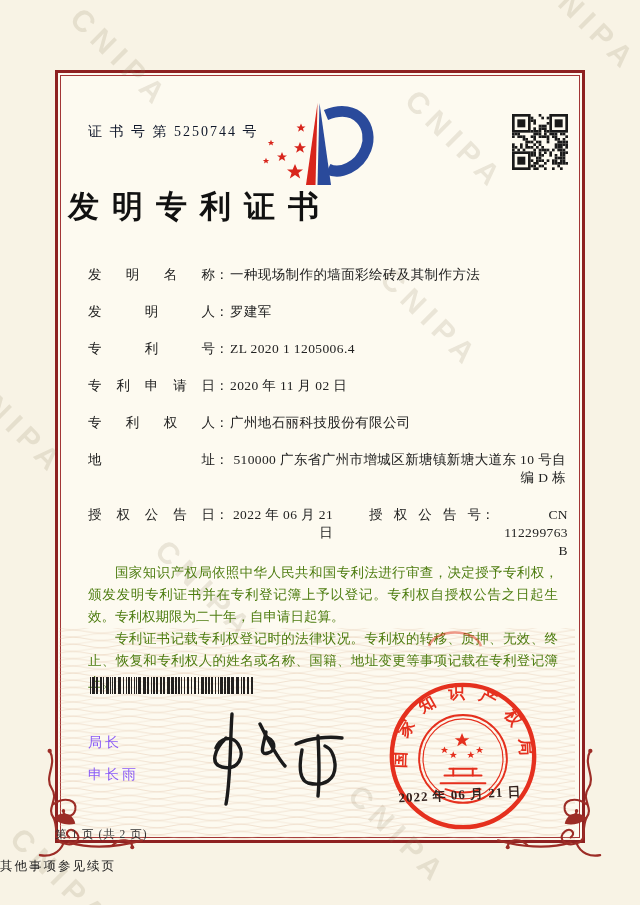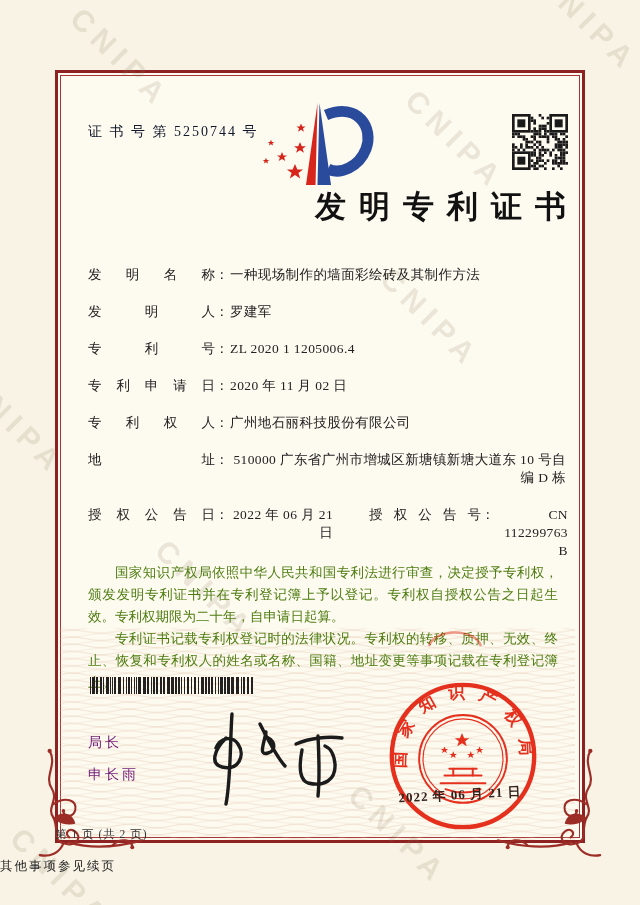--- a/index.html
+++ b/index.html
@@ -23,41 +23,41 @@
   .wm7{left:398px;top:835px;} .wm8{left:588px;top:22px;}
 
   .flourish{position:absolute;z-index:4;}
   .flourish.left{left:30px;top:745px;}
   .flourish.right{left:492px;top:745px;transform:scaleX(-1);}
 
   
   .cert-no{position:absolute;left:88px;top:123px;font-size:14px;color:#0f172a;letter-spacing:2px;z-index:5;}
   .logo{position:absolute;left:252px;top:96px;z-index:5;}
   .qr{position:absolute;left:512px;top:114px;z-index:5;}
-  .title{position:absolute;left:55px;top:186px;width:524px;text-align:right;font-size:31px;
+  .title{position:absolute;left:55px;top:186px;width:524px;text-align:left;font-size:31px;
          font-weight:bold;color:#111;letter-spacing:13px;text-indent:13px;z-index:5;}
 
   
   .fields{position:absolute;left:88px;top:266px;width:480px;z-index:5;font-size:13.5px;color:#222;}
   .frow{display:flex;align-items:flex-start;margin-bottom:19px;line-height:18px;}
   .flabel{display:flex;justify-content:space-between;width:127px;flex:none;}
   .flabel2{width:112px;margin-left:0;}
   .fcolon{flex:none;width:15px;}
   .fvalue{letter-spacing:.4px;text-align:right;}
   .addr{width:336px;}
   .pair2{display:flex;margin-left:36px;}
 
   
   .paras{position:absolute;left:88px;top:531px;width:470px;z-index:5;font-size:13.5px;
          color:#4d7c0f;line-height:22px;text-align:justify;margin-top:31px;}
   .paras p{margin:0;text-indent:2em;}
 
   .barcode{position:absolute;left:90px;top:677px;z-index:5;}
 
-  .sig-block{position:absolute;left:88px;top:734px;z-index:5;font-size:14px;color:#701a75;letter-spacing:3px;}
+  .sig-block{position:absolute;left:88px;top:734px;z-index:5;font-size:14px;color:#8b5cf6;letter-spacing:3px;}
   .sig-block .name{margin-top:14px;}
   .signature{position:absolute;left:188px;top:700px;z-index:5;}
 
   .seal{position:absolute;left:385px;top:678px;z-index:6;}
   .stamp-arc{position:absolute;left:425px;top:622px;z-index:5;}
   .seal-date{position:absolute;left:385px;top:786px;width:150px;text-align:center;z-index:7;
              font-size:13px;font-weight:bold;color:#33211d;letter-spacing:1px;transform:rotate(-3deg);}
 
   .footer-page{position:absolute;left:55px;top:827px;width:524px;
                font-size:11.5px;color:#333;z-index:5;letter-spacing:1px;}

